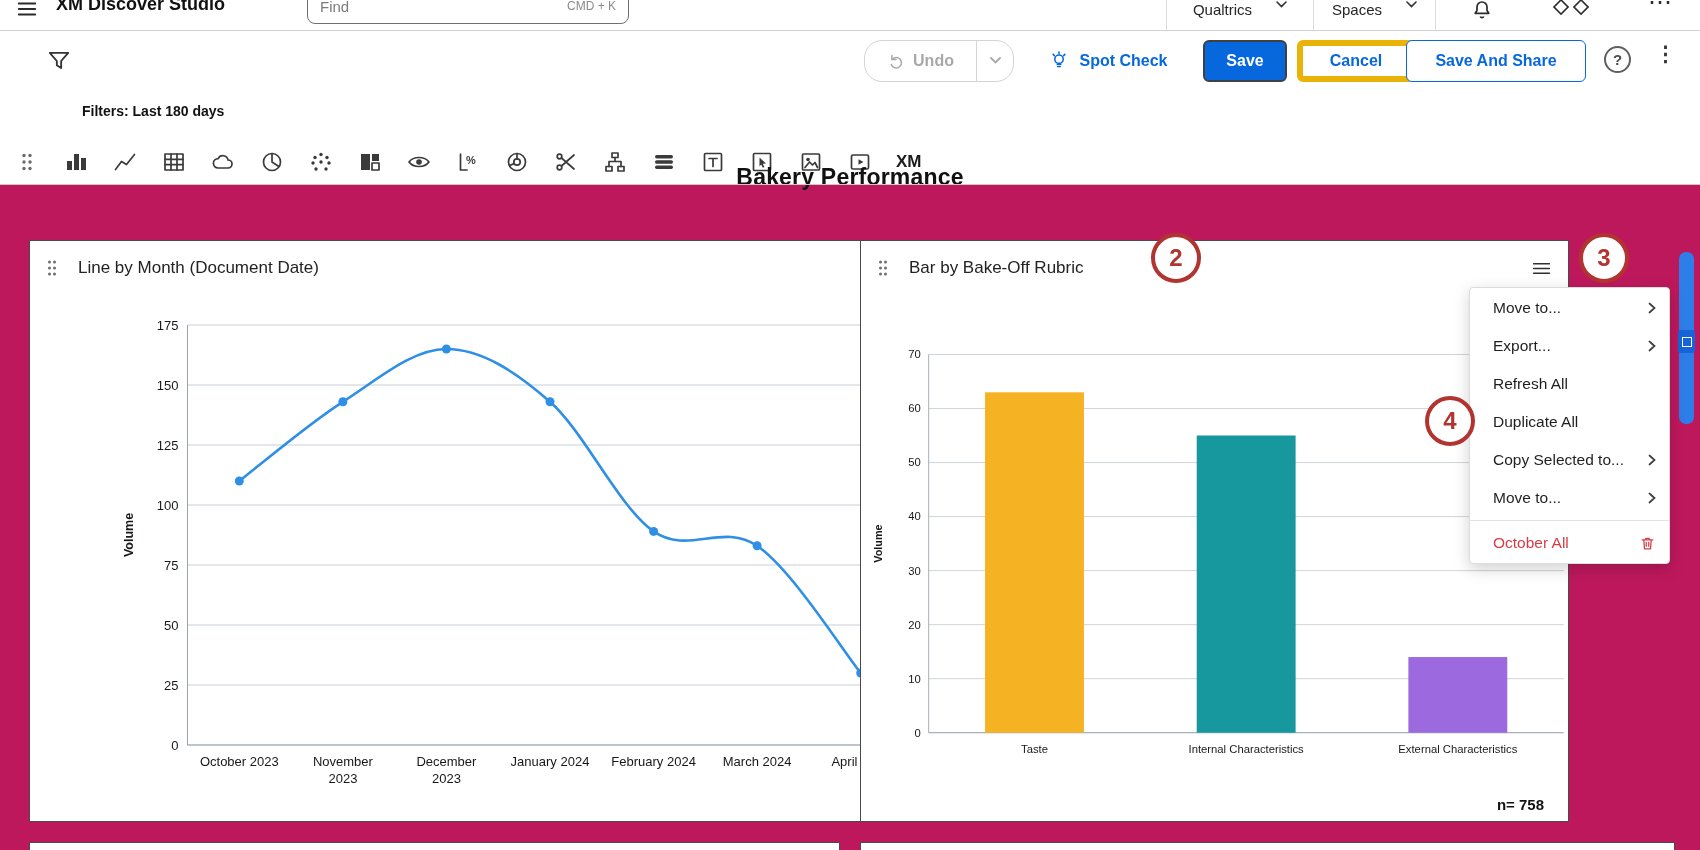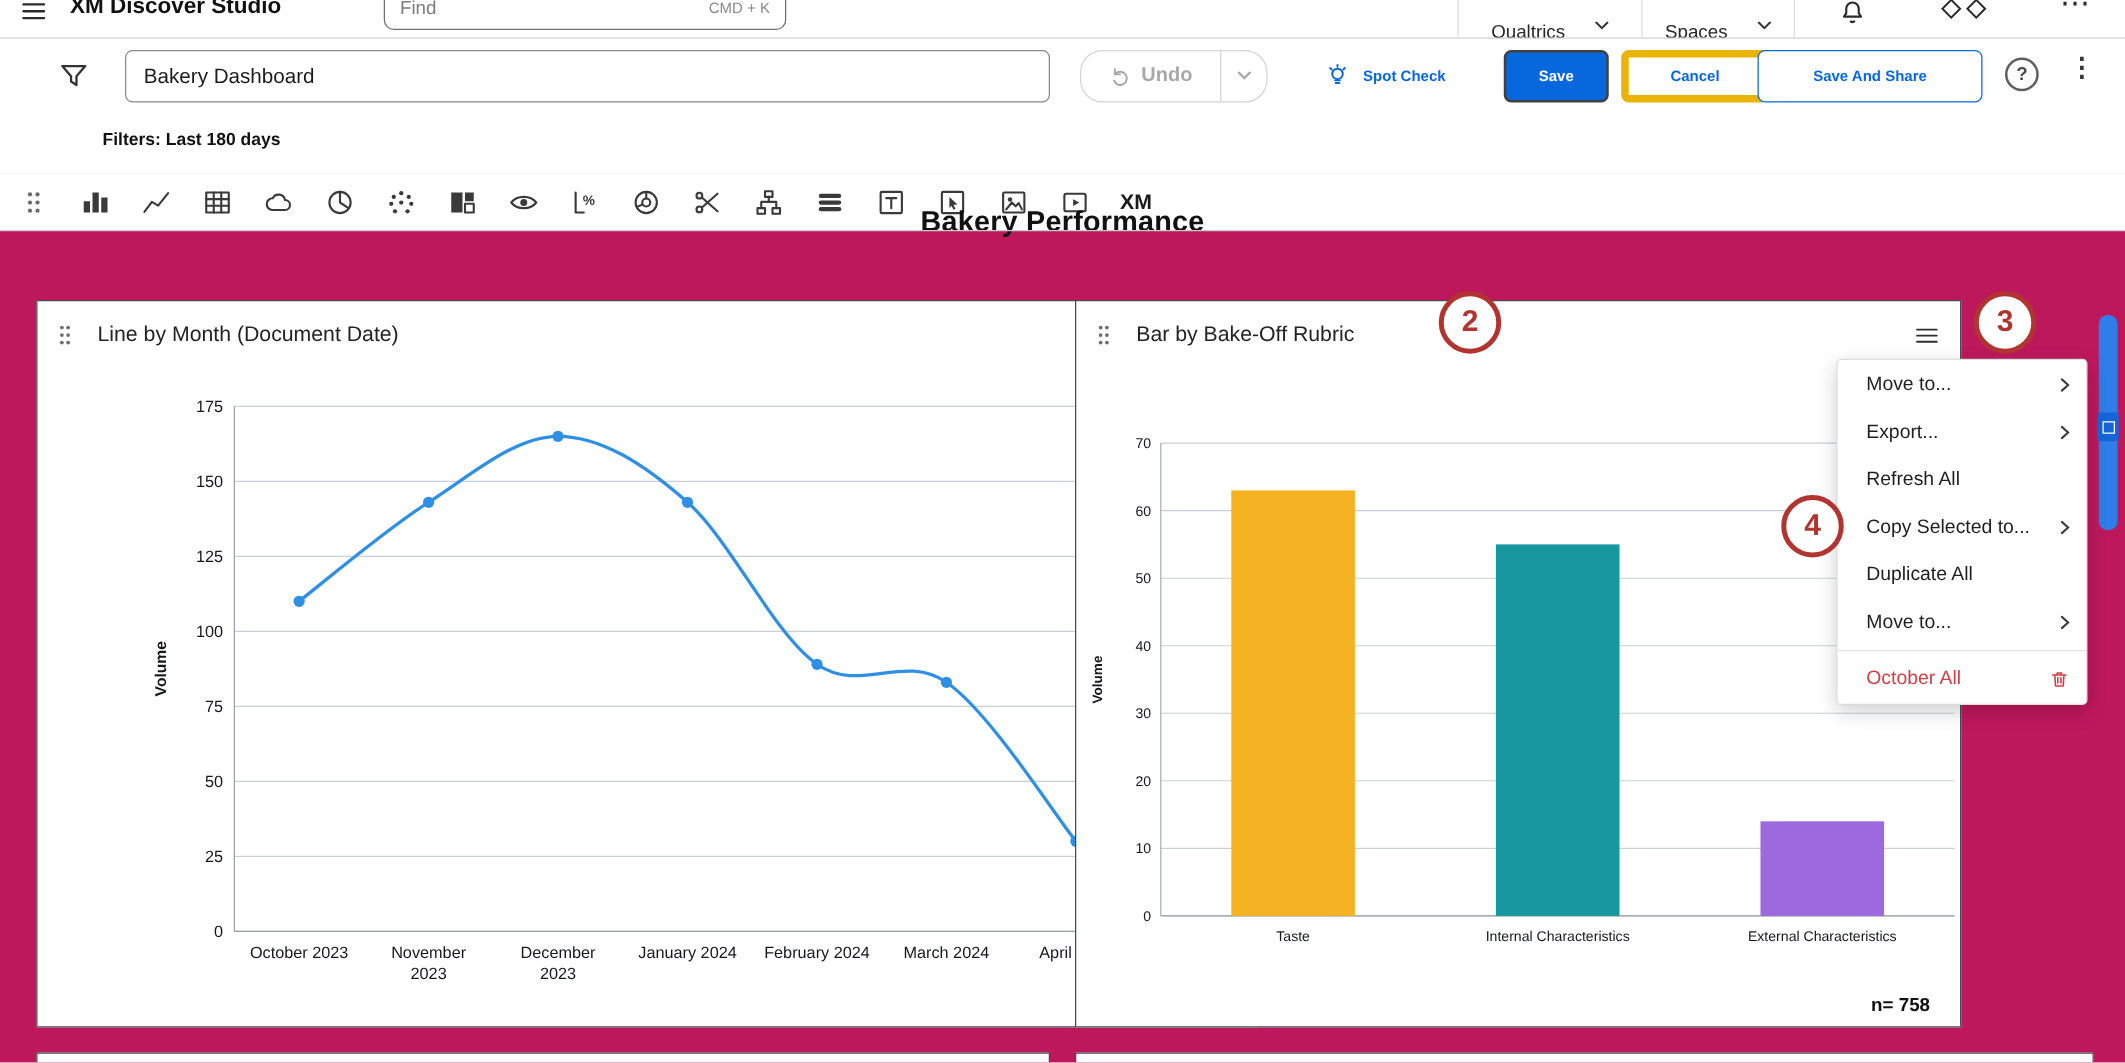--- a/index.html
+++ b/index.html
@@ -10,39 +10,39 @@
   
   .topbar{position:absolute;top:0;left:0;width:1700px;height:30px;background:#fff;
           border-bottom:1px solid #d2d2d2;overflow:hidden;z-index:10;}
   .topbar .hamb{position:absolute;left:16px;top:-2px;}
   .topbar .app-title{position:absolute;left:56px;top:-6px;font-size:18px;font-weight:700;color:#111;}
   .find-box{position:absolute;left:307px;top:-12px;width:322px;height:36px;border:1.5px solid #6f6f6f;
             border-radius:8px;display:flex;align-items:center;justify-content:space-between;
             padding:0 12px;box-sizing:border-box;font-size:15px;color:#7c7c7c;background:#fff;}
   .find-box .shortcut{font-size:12px;color:#8a8a8a;}
   .top-dd{position:absolute;top:0;height:30px;display:flex;align-items:flex-start;gap:24px;
-          padding-top:17px;font-size:15px;color:#262626;border-left:1px solid #dcdcdc;border-right:1px solid #dcdcdc;
+          padding-top:1px;font-size:15px;color:#262626;border-left:1px solid #dcdcdc;border-right:1px solid #dcdcdc;
           justify-content:center;box-sizing:border-box;}
   .top-dd.q{left:1166px;width:148px;}
   .top-dd.s{left:1314px;width:122px;border-left:none;}
   .top-ic{position:absolute;top:-2px;}
   .dots-h{position:absolute;left:1648px;top:-12px;font-size:24px;color:#2b2b2b;letter-spacing:1px;}
 
   
   .chrome{position:absolute;top:30px;left:0;width:1700px;height:109px;background:#fff;border-bottom:1px solid #dadada;}
   .funnel-main{position:absolute;left:46px;top:18px;}
   .name-input{position:absolute;left:100px;top:10px;width:740px;height:42px;box-sizing:border-box;
               border:1px solid #8a8a8a;border-radius:6px;padding:0 14px;font-size:16.5px;color:#1c1c1c;
               font-family:"Liberation Sans",sans-serif;background:#fff;}
   .undo-group{position:absolute;left:864px;top:10px;height:42px;width:150px;box-sizing:border-box;
               border:1px solid #d4d4d4;border-radius:18px;display:flex;background:#fff;overflow:hidden;}
   .undo-main{flex:1;display:flex;align-items:center;justify-content:center;gap:8px;
              color:#a8a8a8;font-size:16px;font-weight:700;}
   .undo-caret{width:36px;border-left:1px solid #d4d4d4;display:flex;align-items:center;justify-content:center;}
-  .btn{position:absolute;top:10px;height:42px;border-radius:6px;font-size:12px;font-weight:700;
+  .btn{position:absolute;top:10px;height:42px;border-radius:6px;font-size:16px;font-weight:700;
        display:flex;align-items:center;justify-content:center;box-sizing:border-box;cursor:pointer;
        font-family:"Liberation Sans",sans-serif;}
   .btn.spot{left:1024px;width:168px;background:#fff;border:none;color:#0768dd;gap:9px;}
   .btn.save{left:1203px;width:84px;background:#0768dd;border:2px solid #404040;color:#fff;}
   .btn.cancel{left:1297px;width:118px;background:#fff;border:6px solid #eab308;color:#0768dd;}
   .btn.share{left:1406px;width:180px;background:#fff;border:1px solid #0768dd;color:#0768dd;}
   .help-ic{position:absolute;left:1604px;top:16px;width:27px;height:27px;border:2px solid #5f5f5f;border-radius:50%;
            display:flex;align-items:center;justify-content:center;font-size:15px;font-weight:700;color:#4a4a4a;box-sizing:border-box;}
   .kebab{position:absolute;left:1655px;top:12px;font-size:21px;font-weight:700;color:#3a3a3a;}
   .filters-label{position:absolute;left:82px;top:73px;font-size:14px;font-weight:700;color:#111;}
@@ -137,21 +137,20 @@
     </span>
     <span class="dots-h">⋯</span>
   </div>
 
   <div class="chrome">
     <span class="funnel-main">
       <svg width="26" height="26" viewBox="0 0 24 24" stroke="#333" stroke-width="1.7" fill="none" stroke-linejoin="round">
           <path d="M3.5 4.5 h17 l-6.5 7.5 v6.5 l-4 -2.6 v-3.9 Z"></path>
         </svg>
     </span>
-    <input class="name-input" type="text" value="Bakery Dashboard" style="">
     <div class="undo-group">
       <div class="undo-main">
         <svg width="18" height="18" viewBox="0 0 24 24" stroke="#a8a8a8" stroke-width="2" fill="none" stroke-linecap="round">
             <path d="M6.5 4.5 V10 H12"></path>
             <path d="M7.3 9.3 a7 7 0 1 1 -1.6 7.4"></path>
           </svg>
         <span>Undo</span>
       </div>
       <div class="undo-caret">
         <svg width="11" height="8" viewBox="0 0 11 8" stroke="#a8a8a8" stroke-width="1.8" fill="none" stroke-linecap="round">
@@ -453,29 +452,29 @@
       <span class="chev">
           <svg width="8" height="12" viewBox="0 0 8 12">
             <path d="M1.5 1.5 L6.5 6 L1.5 10.5"></path>
           </svg>
         </span>
     </div>
     <div class="menu-item">
       <span>Refresh All</span>
     </div>
     <div class="menu-item">
+      <span>Duplicate All</span>
+    </div>
+    <div class="menu-item">
       <span>Copy Selected to...</span>
       <span class="chev">
           <svg width="8" height="12" viewBox="0 0 8 12">
             <path d="M1.5 1.5 L6.5 6 L1.5 10.5"></path>
           </svg>
         </span>
-    </div>
-    <div class="menu-item">
-      <span>Duplicate All</span>
     </div>
     <div class="menu-item">
       <span>Move to...</span>
       <span class="chev">
           <svg width="8" height="12" viewBox="0 0 8 12">
             <path d="M1.5 1.5 L6.5 6 L1.5 10.5"></path>
           </svg>
         </span>
     </div>
     <div class="menu-divider"></div>

